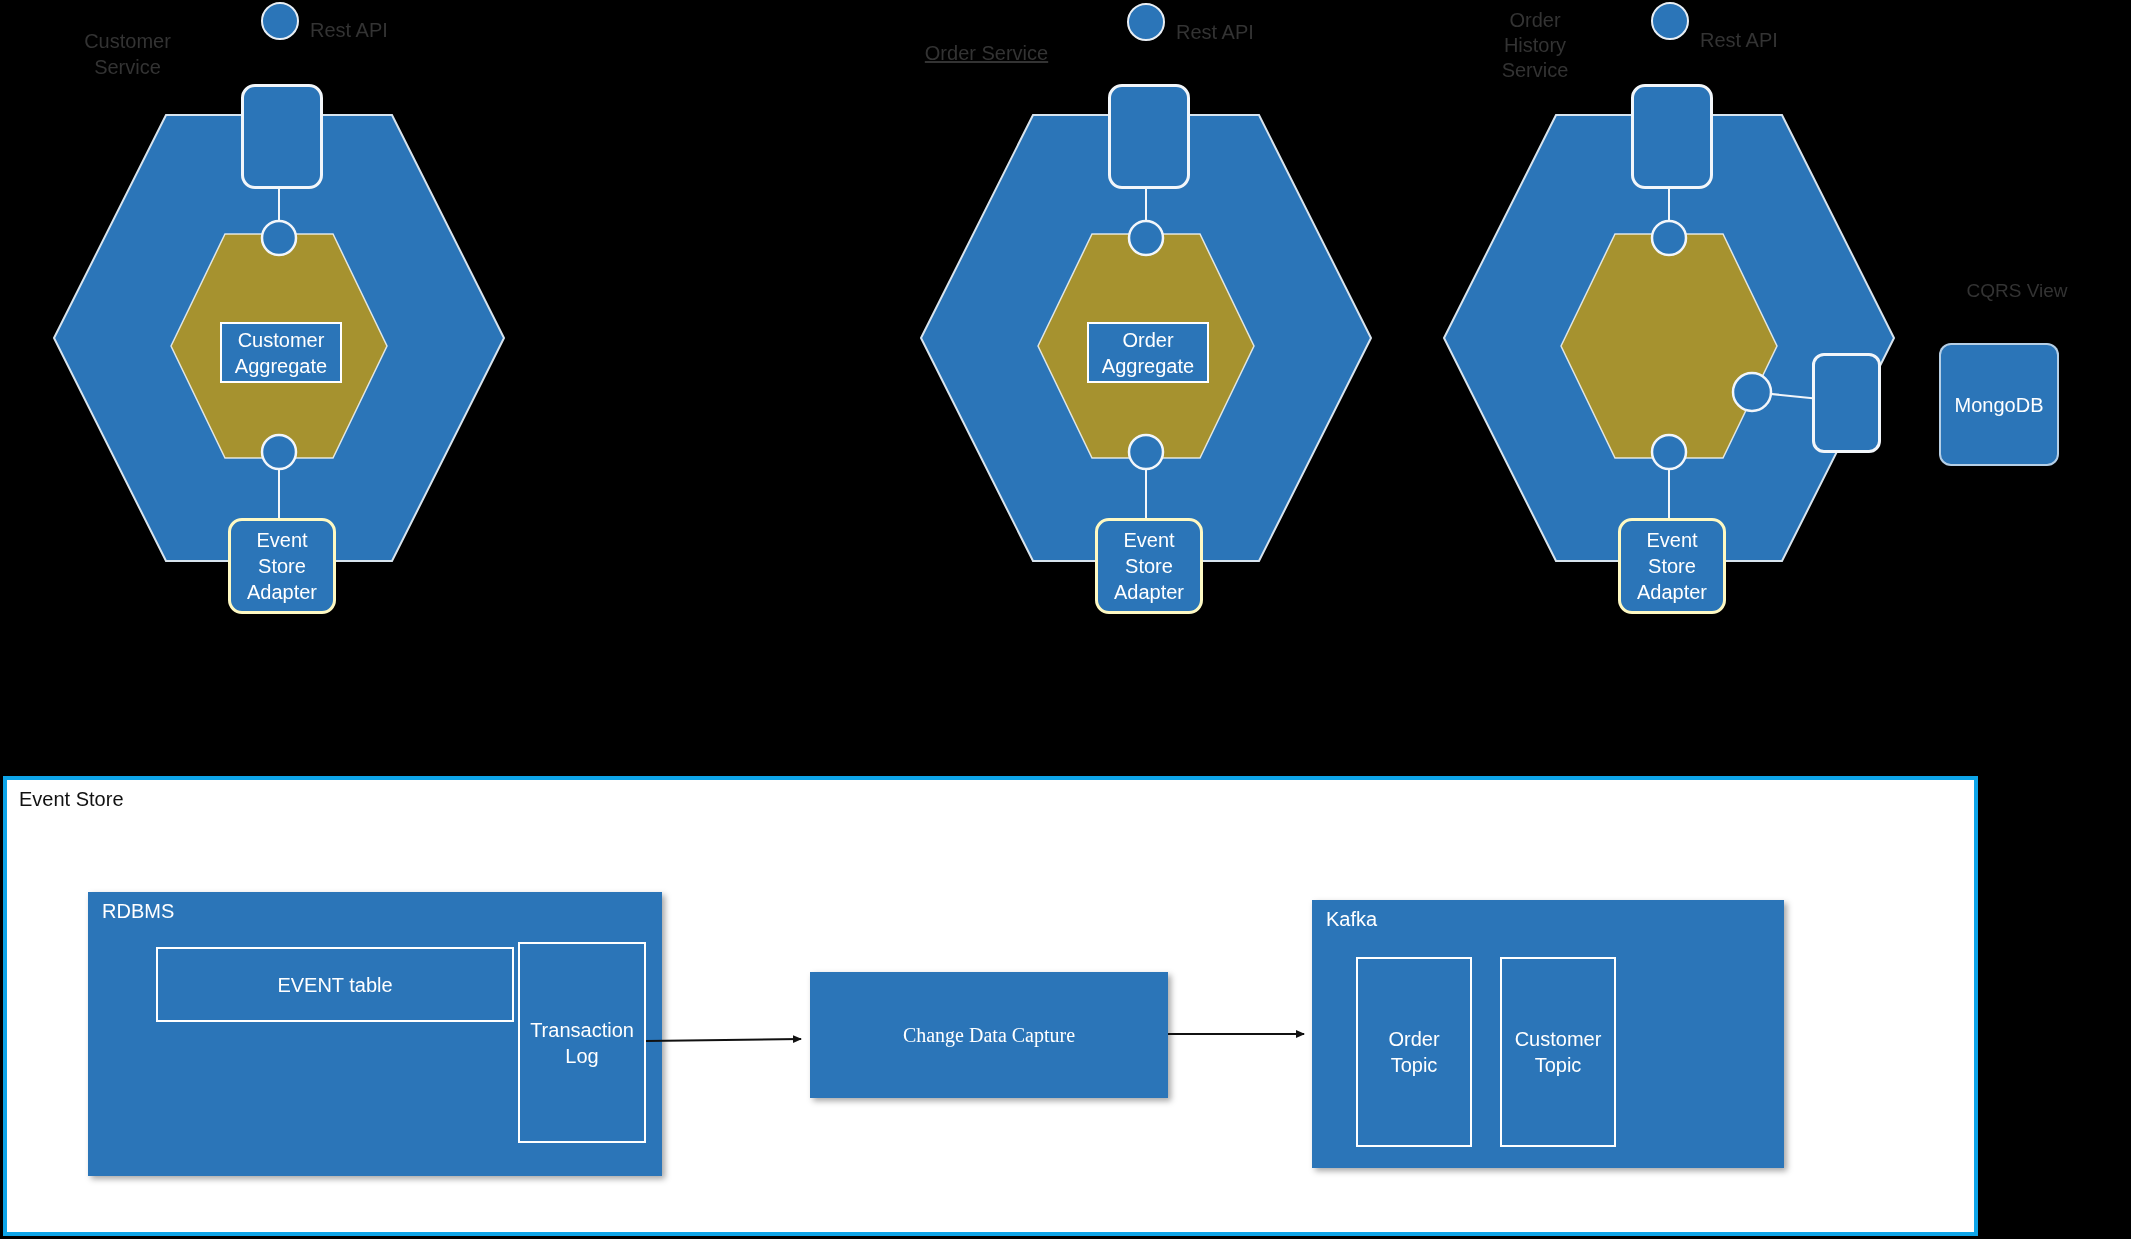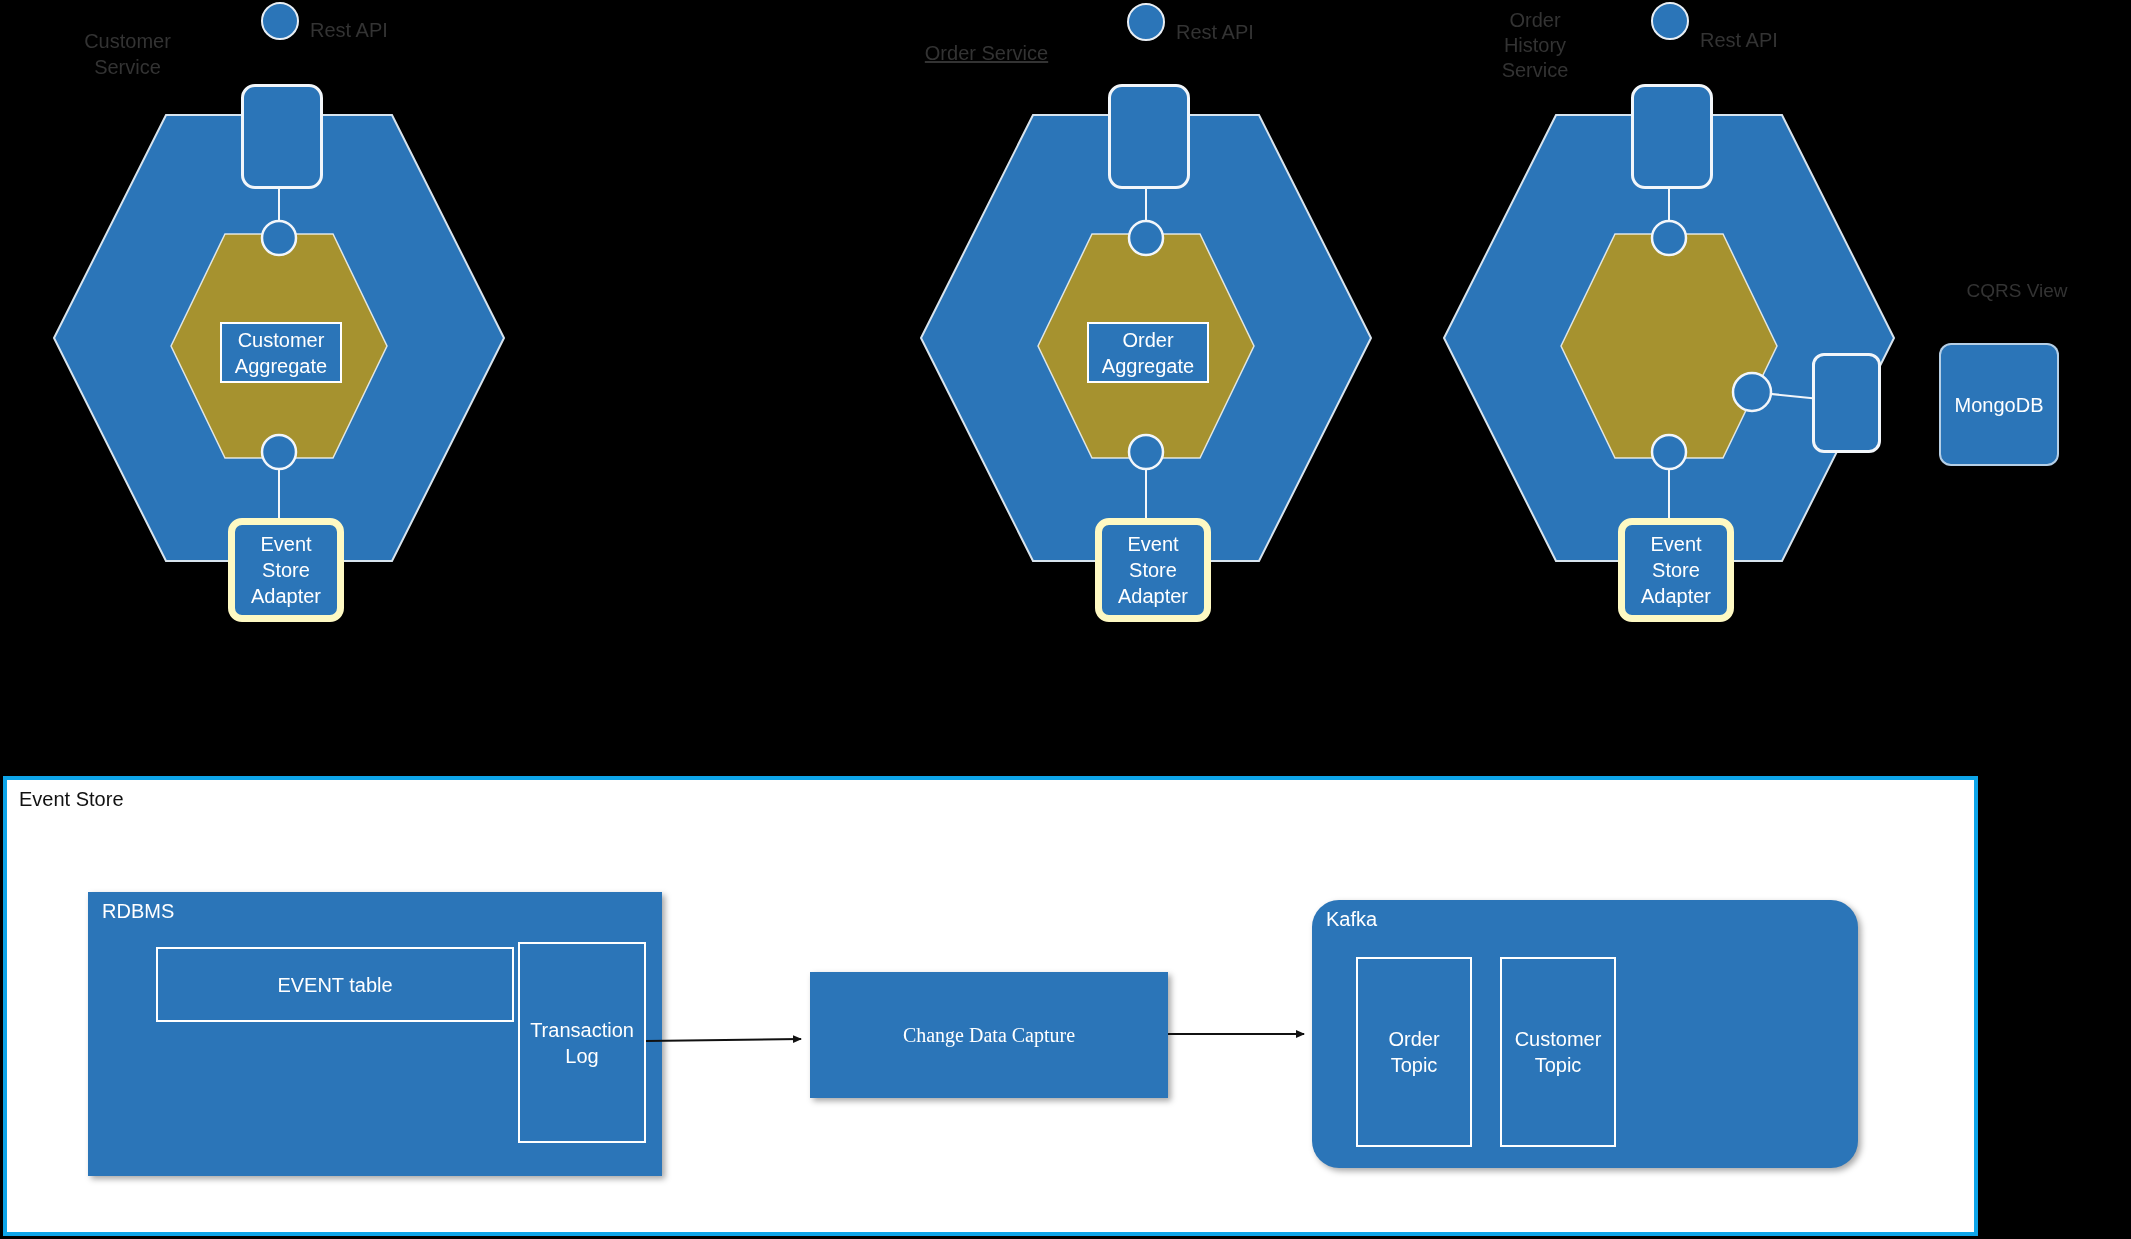--- a/index.html
+++ b/index.html
@@ -9,21 +9,21 @@
   }
   .abs{position:absolute;}
   .pre{white-space:pre-line;}
   .dim-label{color:#333333;font-size:20px;line-height:26px;text-align:center;}
   .node{
     position:absolute;background:#2B75B8;color:#fff;
     display:flex;align-items:center;justify-content:center;
     text-align:center;font-size:20px;line-height:26px;
   }
   .adapter-rect{border:3px solid #F2F6FA;border-radius:14px;}
-  .esa{border:7px solid #fef9c3;border-radius:14px;}
+  .esa{border:3px solid #fef9c3;border-radius:14px;}
   .agg{border:2px solid #FFFFFF;}
   .mongo{border:2px solid rgba(255,255,255,0.65);border-radius:12px;}
   .panel{
     position:absolute;left:3px;top:776px;width:1975px;height:460px;
     background:#FFFFFF;border:4px solid #0ea5e9;box-sizing:border-box;
   }
   .panel-title{position:absolute;left:12px;top:8px;color:#111;font-size:20px;}
   .bigbox{position:absolute;background:#2B75B8;box-shadow:3px 3px 6px rgba(0,0,0,0.35);}
   .bigbox-label{position:absolute;left:14px;top:8px;color:#fff;font-size:20px;}
   .inner-outline{
@@ -107,21 +107,21 @@
 
     <div class="bigbox" style="left:81px;top:112px;width:574px;height:284px;">
       <div class="bigbox-label">RDBMS</div>
       <div class="inner-outline" style="left:36px;top:55px;width:358px;height:75px;margin-left:32px;">EVENT table</div>
       <div class="inner-outline pre" style="left:430px;top:50px;width:128px;height:201px;">Transaction
 Log</div>
     </div>
 
     <div class="bigbox" style="left:803px;top:192px;width:358px;height:126px;display:flex;align-items:center;justify-content:center;color:#fff;font-size:20px;font-family:Liberation Serif, serif;">Change Data Capture</div>
 
-    <div class="bigbox" style="left:1305px;top:120px;width:546px;height:268px;border-radius:27px;">
+    <div class="bigbox" style="left:1305px;top:120px;width:472px;height:268px;">
       <div class="bigbox-label">Kafka</div>
       <div class="inner-outline pre" style="left:44px;top:57px;width:116px;height:190px;">Order
 Topic</div>
       <div class="inner-outline pre" style="left:188px;top:57px;width:116px;height:190px;">Customer
 Topic</div>
     </div>
 
     <svg class="abs" style="left:0;top:0;pointer-events:none;" width="1975" height="460">
       <defs>
         <marker id="arrowhead" markerWidth="10" markerHeight="10" refX="8" refY="4" orient="auto" markerUnits="userSpaceOnUse">

